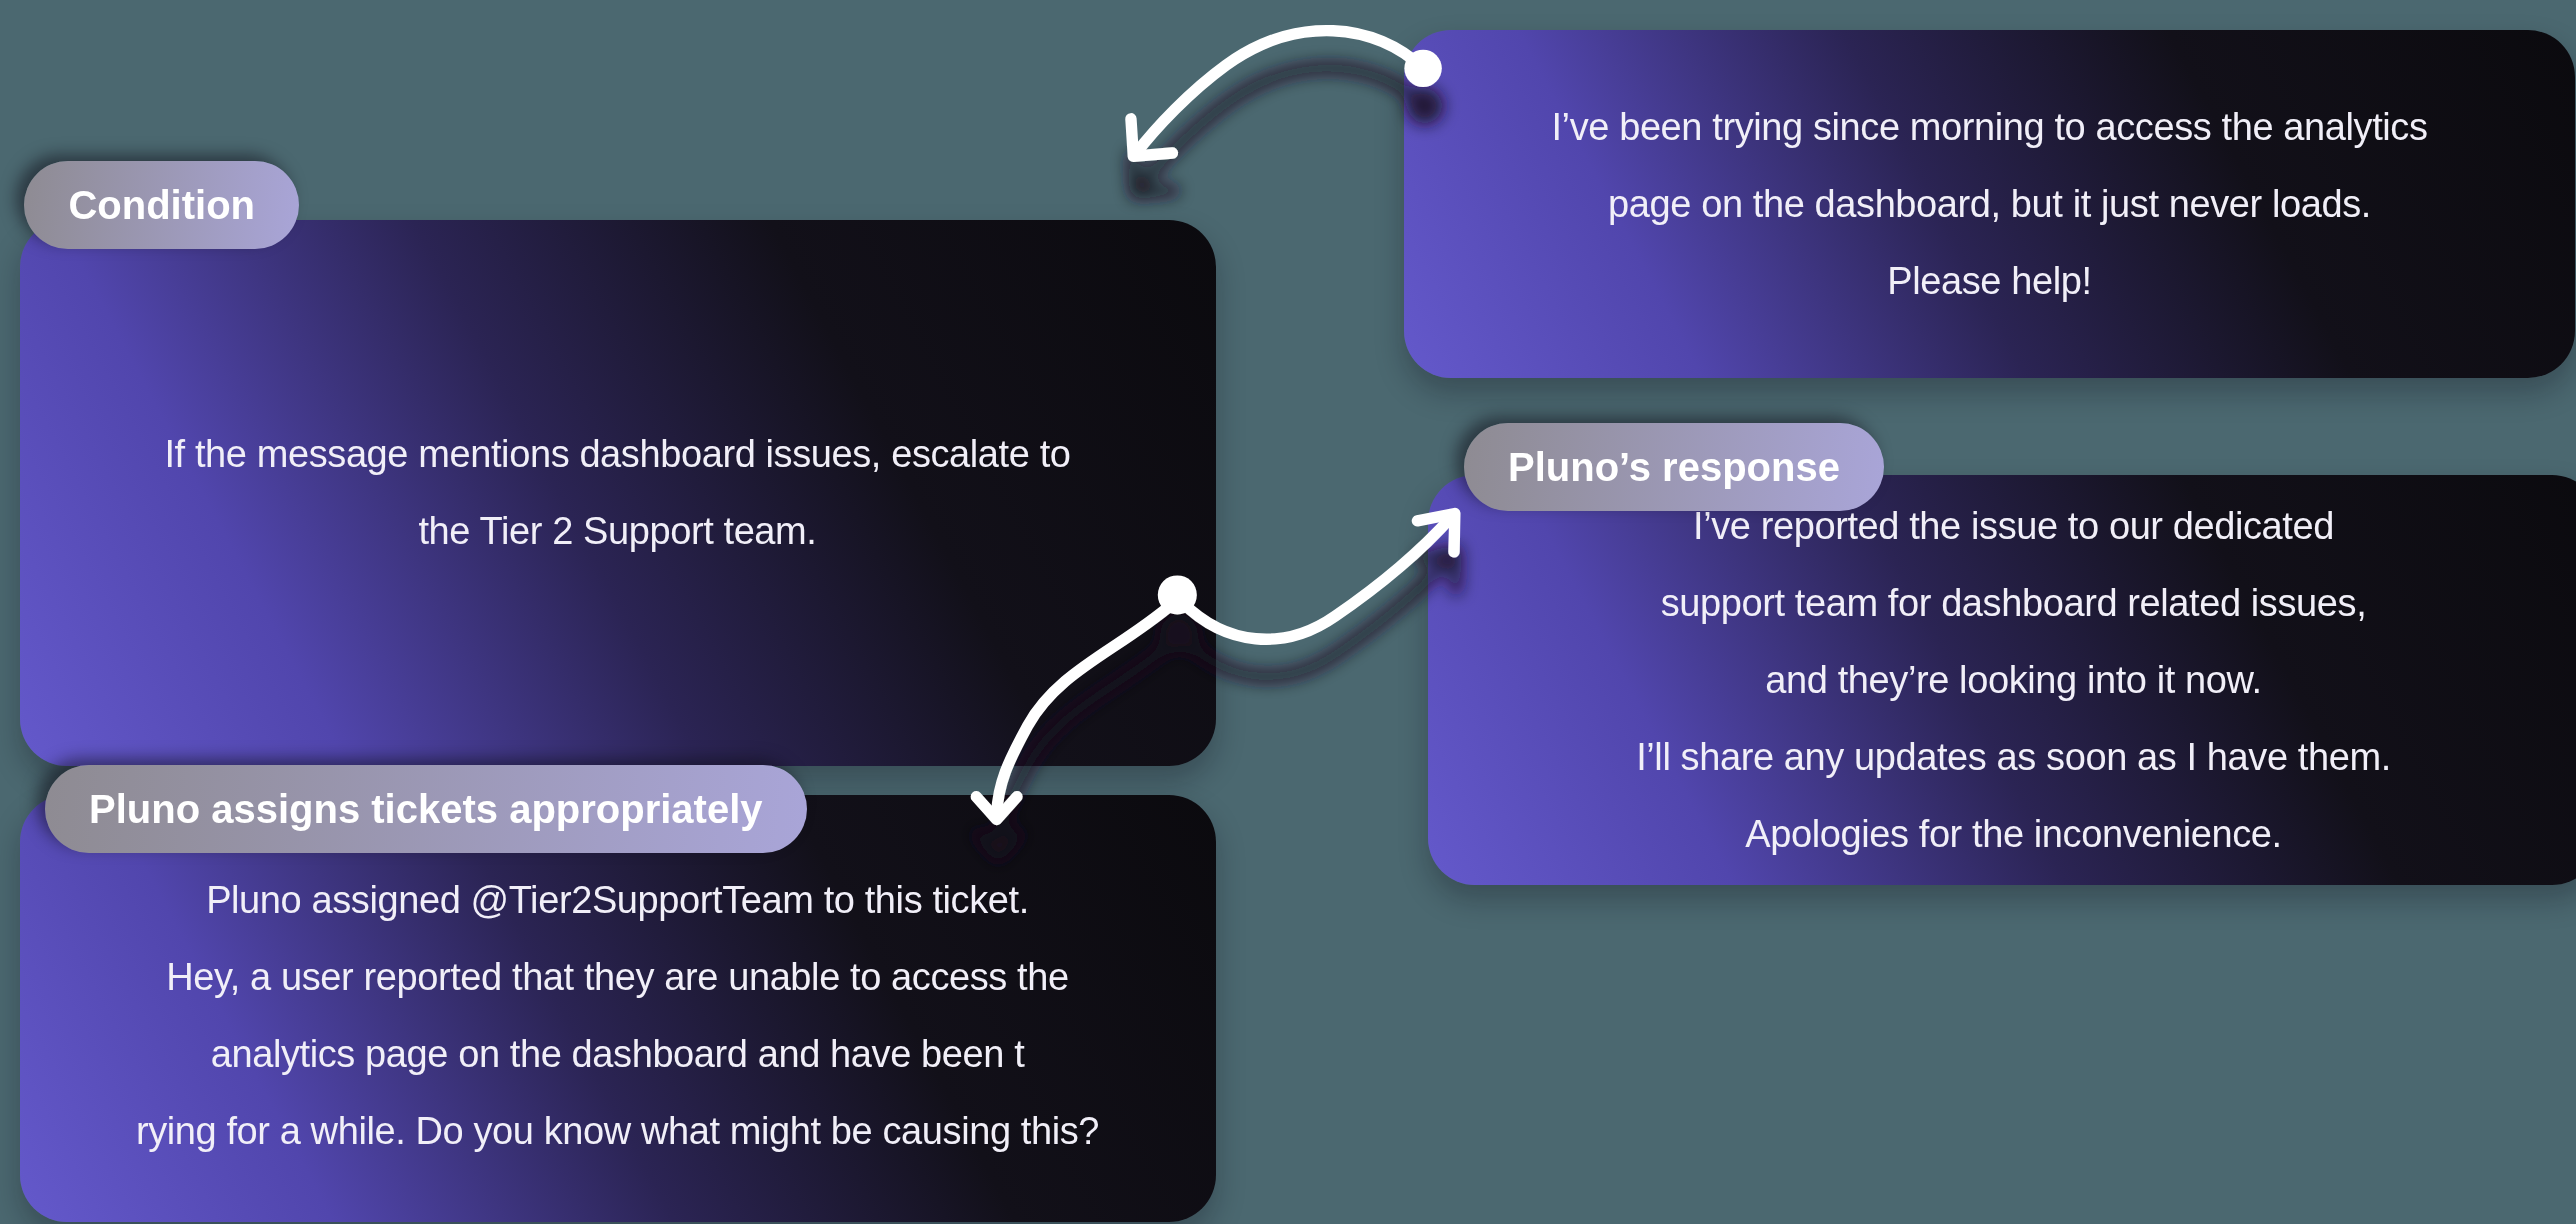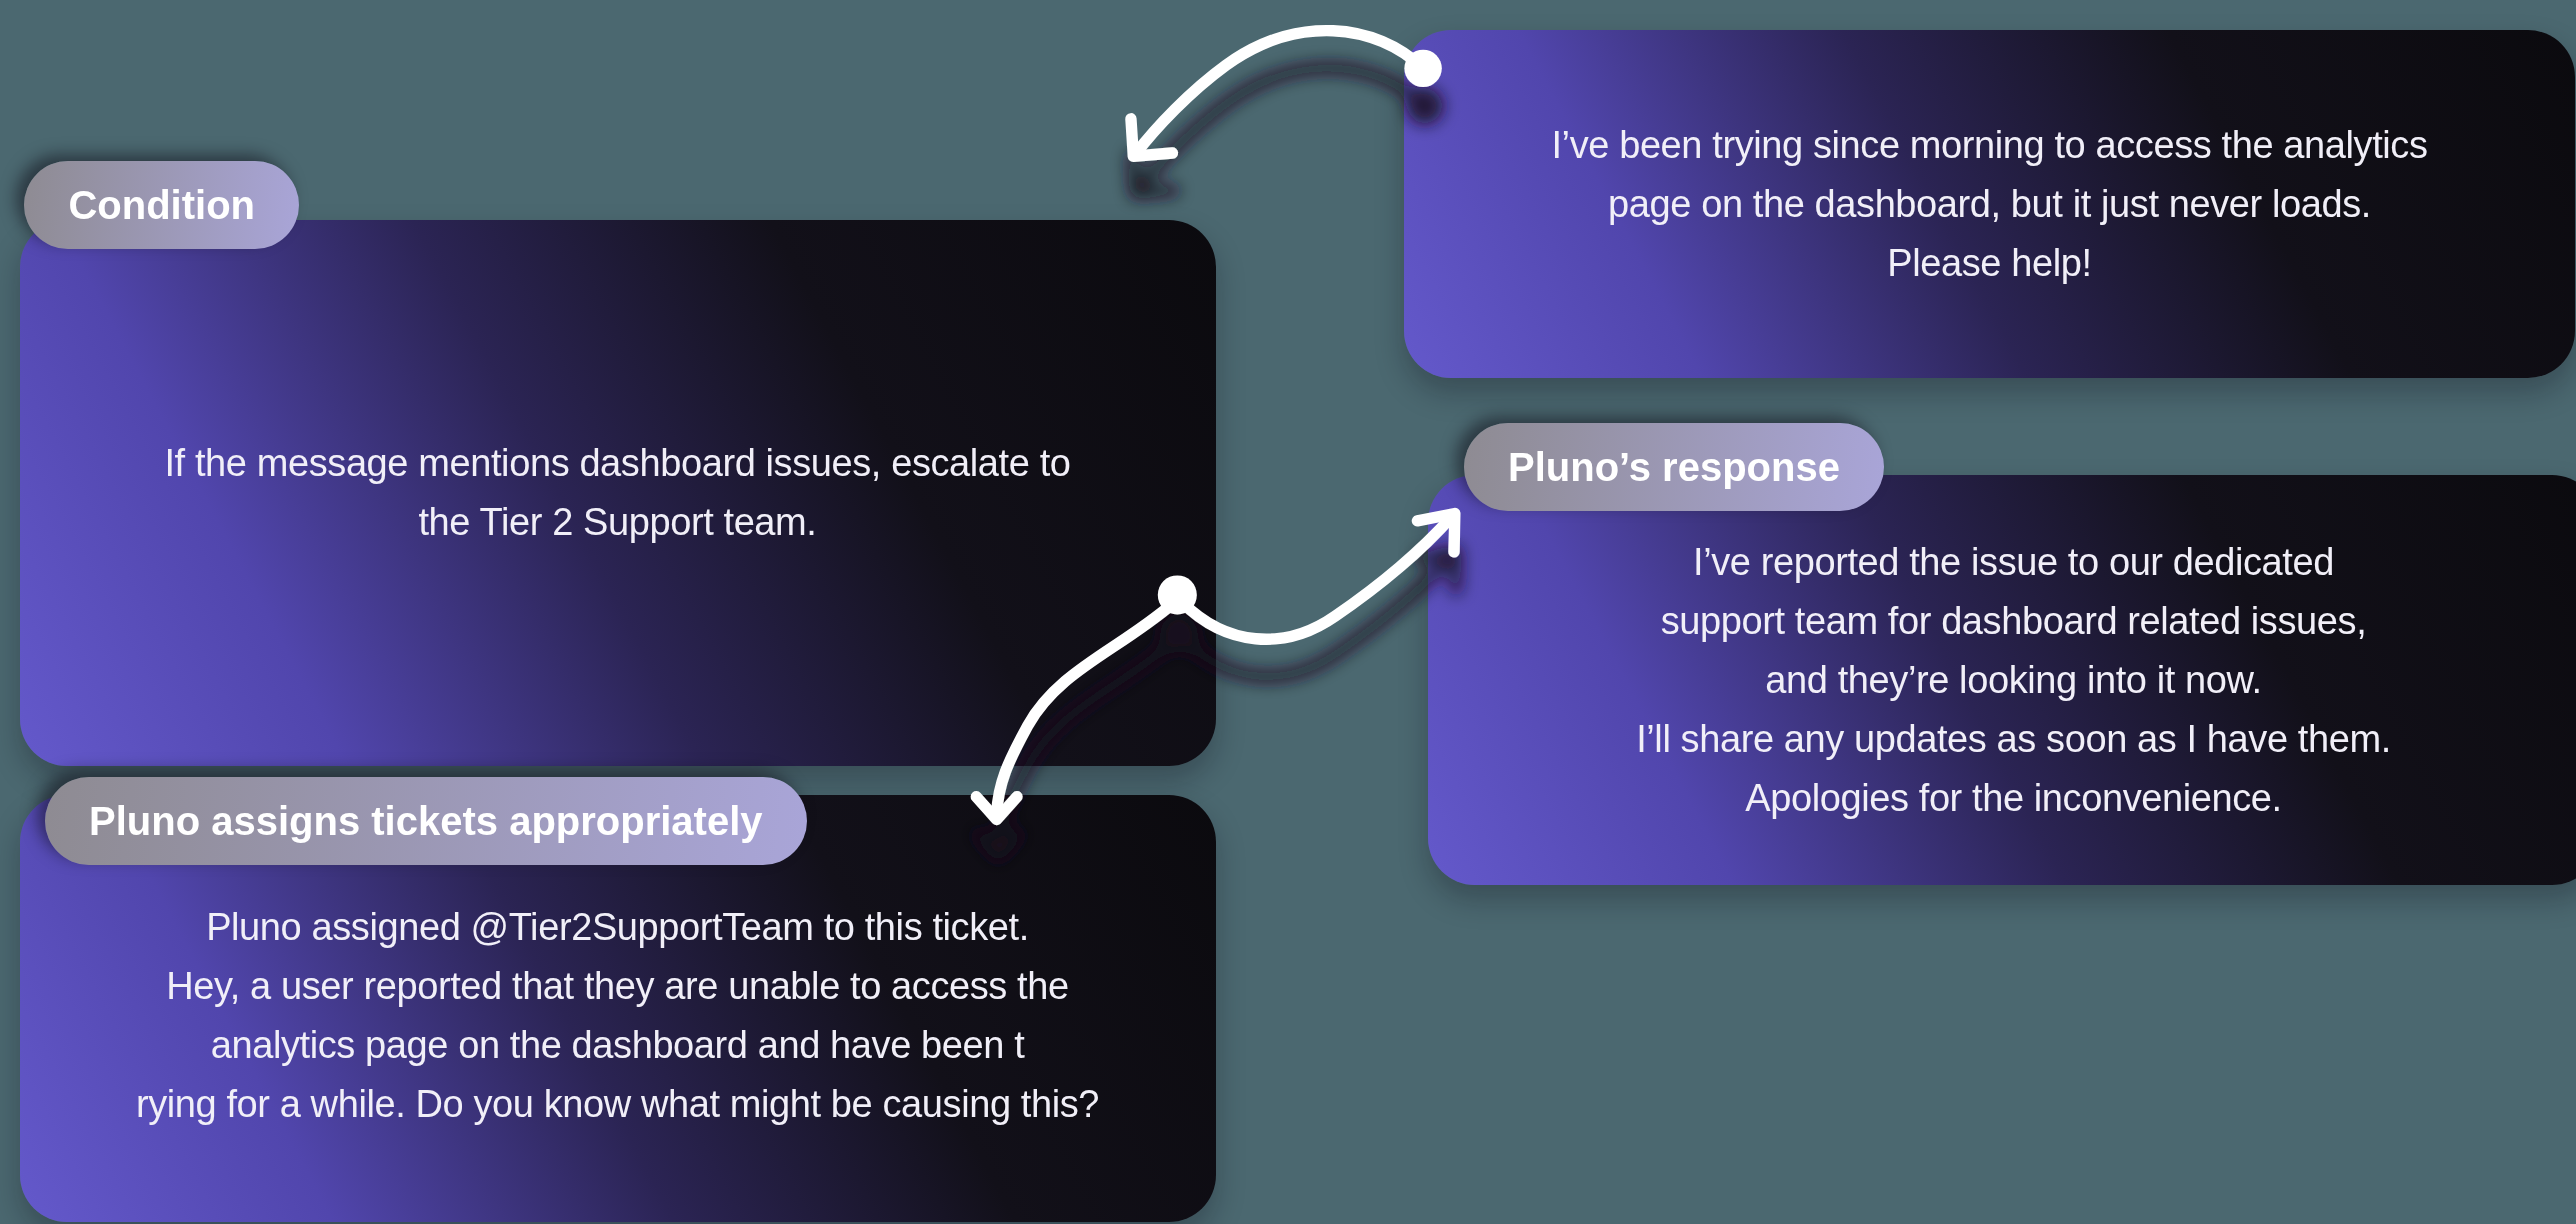--- a/index.html
+++ b/index.html
@@ -33,21 +33,21 @@
   .card-text {
     position: absolute;
     inset: 0;
     display: flex;
     align-items: center;
     justify-content: center;
     text-align: center;
     white-space: pre-line;
     color: #F1EFF8;
     font-size: 38px;
-    line-height: 59px;
+    line-height: 77px;
     letter-spacing: -0.4px;
     font-weight: 400;
   }
   .pill {
     position: absolute;
     height: 88px;
     line-height: 88px;
     padding: 0 44px;
     border-radius: 49px;
     background: linear-gradient(97deg, #8e8b92 0%, #a9a5d8 100%);
@@ -93,21 +93,21 @@
 Apologies for the inconvenience.</div>
   </div>
   <div class="pill" style="left:1464px; top:423px;">Pluno’s response</div>
 
   <div class="card" style="left:19.5px; top:795px; width:1196px; height:427px;">
     <div class="card-text text-pad">Pluno assigned @Tier2SupportTeam to this ticket.
 Hey, a user reported that they are unable to access the
 analytics page on the dashboard and have been t
 rying for a while. Do you know what might be causing this?</div>
   </div>
-  <div class="pill" style="left:45px; top:765px;margin-top:12px;">Pluno assigns tickets appropriately</div>
+  <div class="pill" style="left:45px; top:765px;">Pluno assigns tickets appropriately</div>
 
   <svg id="connector-layer" viewBox="0 0 3164 1504" xmlns="http://www.w3.org/2000/svg">
     <defs>
       <filter id="arrow-shadow" x="-20%" y="-20%" width="140%" height="160%">
         <feDropShadow dx="2" dy="46" stdDeviation="10" flood-color="#12101C" flood-opacity="0.85"></feDropShadow>
       </filter>
     </defs>
     <g filter="url(#arrow-shadow)" stroke="#FFFFFF" stroke-width="14" stroke-linecap="round" stroke-linejoin="round" fill="none">
 
       <path d="M 1748 84 C 1690 28, 1592 18, 1506 80 C 1462 112, 1420 156, 1394 190"></path>

